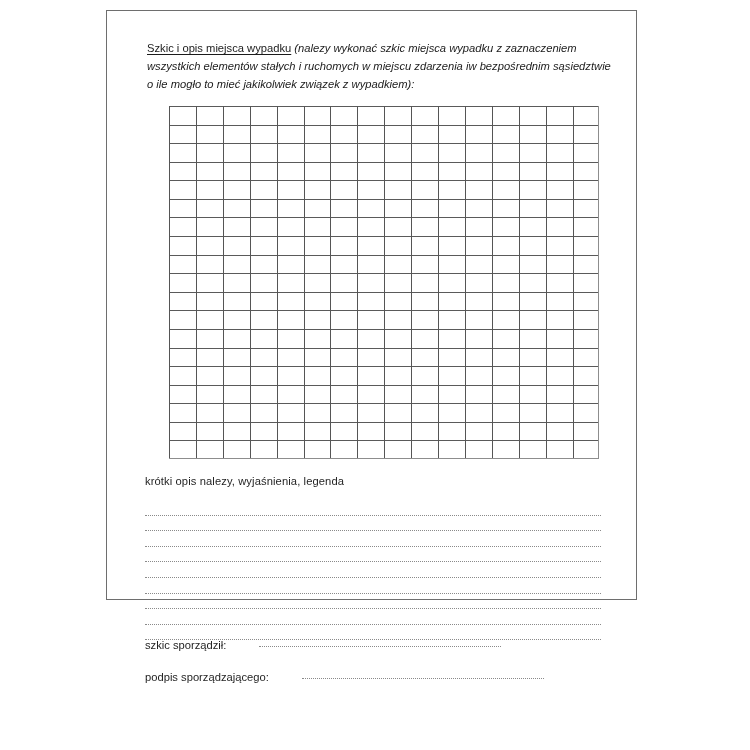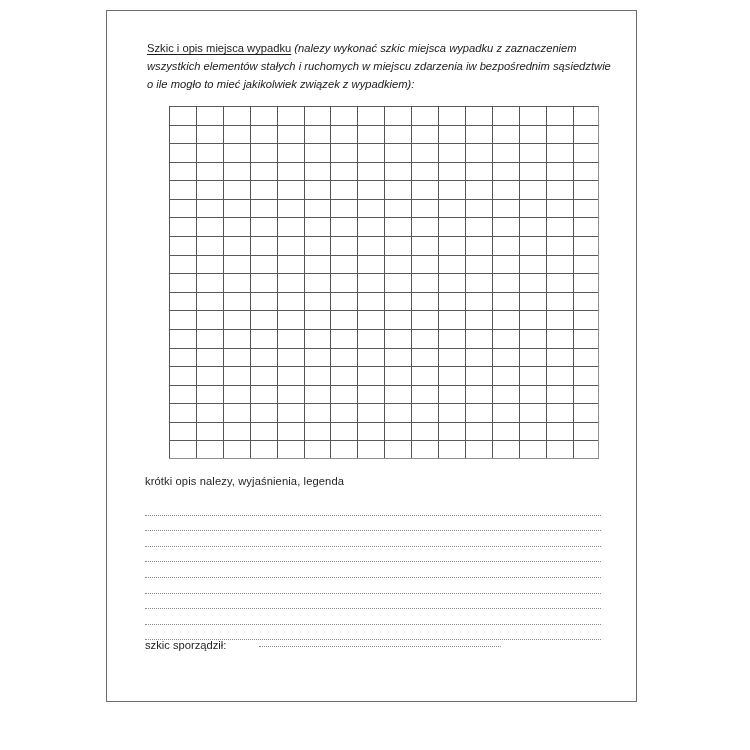--- a/index.html
+++ b/index.html
@@ -21,21 +21,21 @@
     height: 750px;
     background: #ffffff;
     overflow: hidden;
   }
 
   .sheet {
     position: absolute;
     left: 106px;
     top: 10px;
     width: 531px;
-    height: 692px;
+    height: 590px;
     background: #ffffff;
     border: 1px solid #6e6e6e;
     box-sizing: border-box;
   }
 
   
   .heading-block {
     position: absolute;
     left: 40px;
     top: 28px;
@@ -170,16 +170,20 @@
       <div class="dotted-line"></div>
       <div class="dotted-line"></div>
       <div class="dotted-line"></div>
     </div>
 
     <div class="signature-rows">
       <div class="sig-row">
         <span class="sig-label">szkic sporządził:</span>
         <span class="sig-dots"></span>
       </div>
+      <div class="sig-row">
+        <span class="sig-label">podpis sporządzającego:</span>
+        <span class="sig-dots"></span>
+      </div>
     </div>
 
   </div>
 </div>
 
 </body></html>

